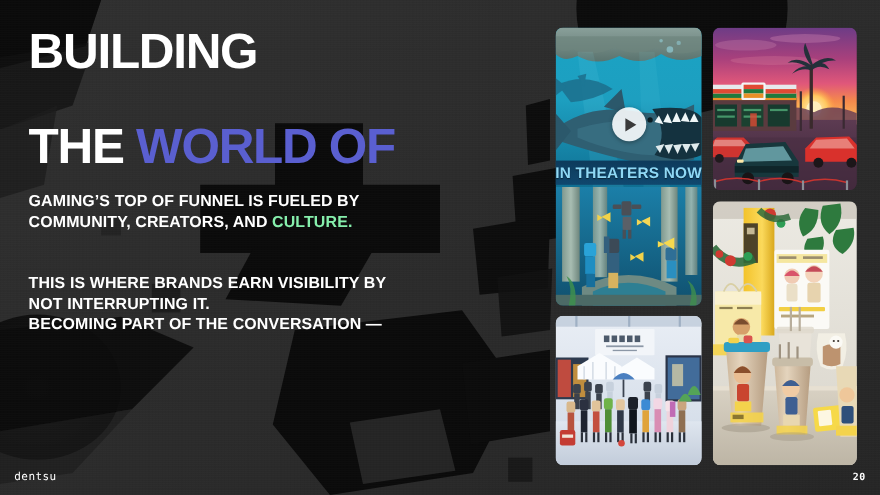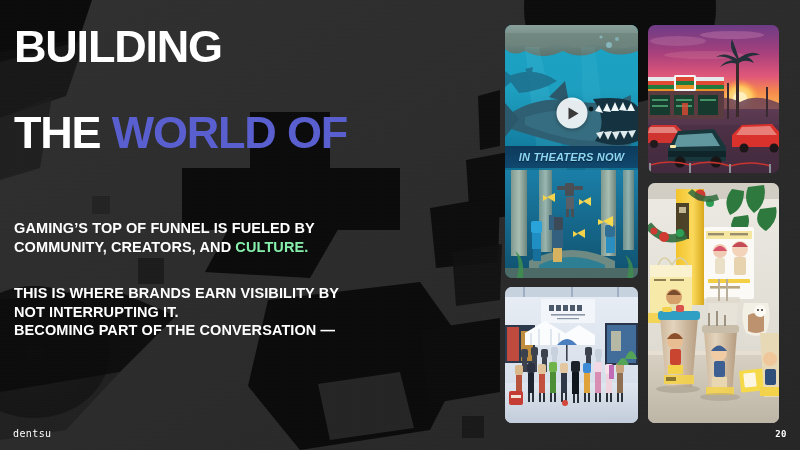--- a/index.html
+++ b/index.html
@@ -27,45 +27,45 @@
     background-image:
       repeating-linear-gradient(0deg, rgba(255,255,255,.035) 0 1px, transparent 1px 2px),
       repeating-linear-gradient(90deg, rgba(0,0,0,.05) 0 1px, transparent 1px 3px);
     pointer-events:none;
   }
 
   
   .content {
     position:absolute; left:0; top:0;
     width:500px; height:450px;
-    padding:22px 0 0 14px;
+    padding:22px 0 0 26px;
   }
 
   .headline {
     font-size:45px;
     line-height:.95;
     font-weight:bold;
     letter-spacing:-1.2px;
     color:#ffffff;
     text-transform:uppercase;
     width:420px;
     margin-top:4px;
   }
   .headline .accent { color:#5a5fd0; }
 
-  .body-block { margin-top:65px; width:440px; }
+  .body-block { margin-top:20px; width:440px; }
   .body-line {
     font-size:14.5px;
     font-weight:bold;
     line-height:1.28;
     letter-spacing:.1px;
     color:#ffffff;
     text-transform:uppercase;
   }
-  .body-block.second { margin-top:28px; }
+  .body-block.second { margin-top:38px; }
   .body-line .accent { color:#86efac; }
 
   
   .logo {
     position:absolute; left:13px; bottom:11px;
     font-family:"DejaVu Sans Mono", monospace;
     font-size:10px;
     letter-spacing:.4px;
     color:#ffffff;
     font-weight:normal;
@@ -109,23 +109,22 @@
   }
 
   .theater-band {
     position:absolute; left:0; right:0; top:121px;
     height:22px;
     background:linear-gradient(180deg,#0d3b5c 0%, #10486e 100%);
     display:flex; align-items:center; justify-content:center;
   }
   .theater-band span {
     color:#8fd8f5;
-    font-size:11px;
+    font-size:14px;
     font-weight:bold;
-    font-style:italic;
     letter-spacing:.2px;
     white-space:nowrap;
     text-shadow:0 1px 1px rgba(0,0,0,.5);
   }
 
   .tile-caption {
     position:absolute; left:0; top:0; width:0; height:0;
     overflow:hidden; opacity:0;
   }
 </style>

